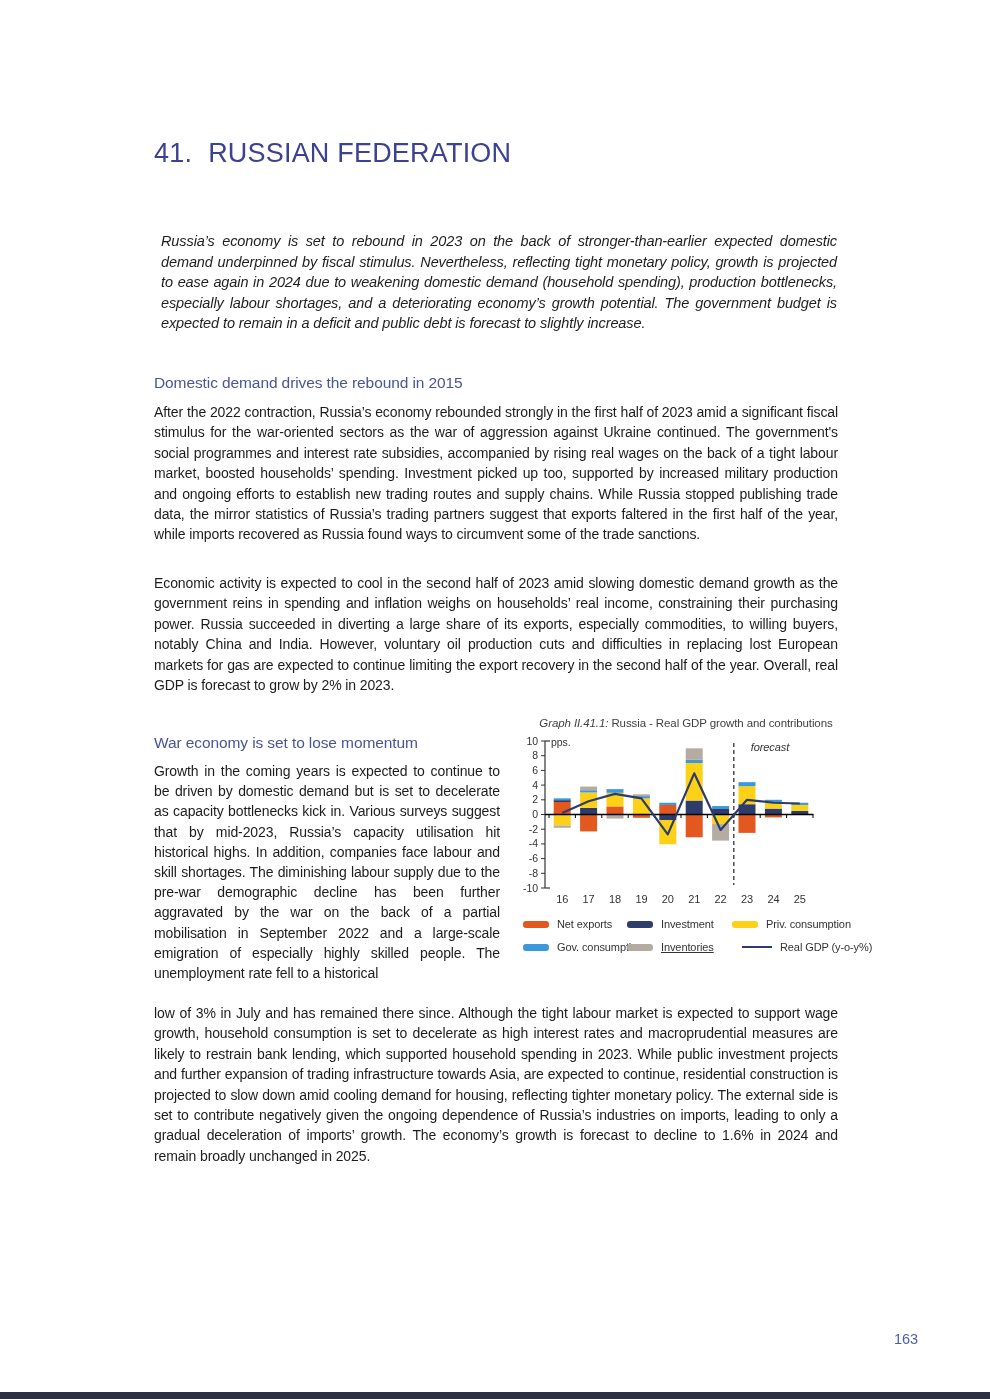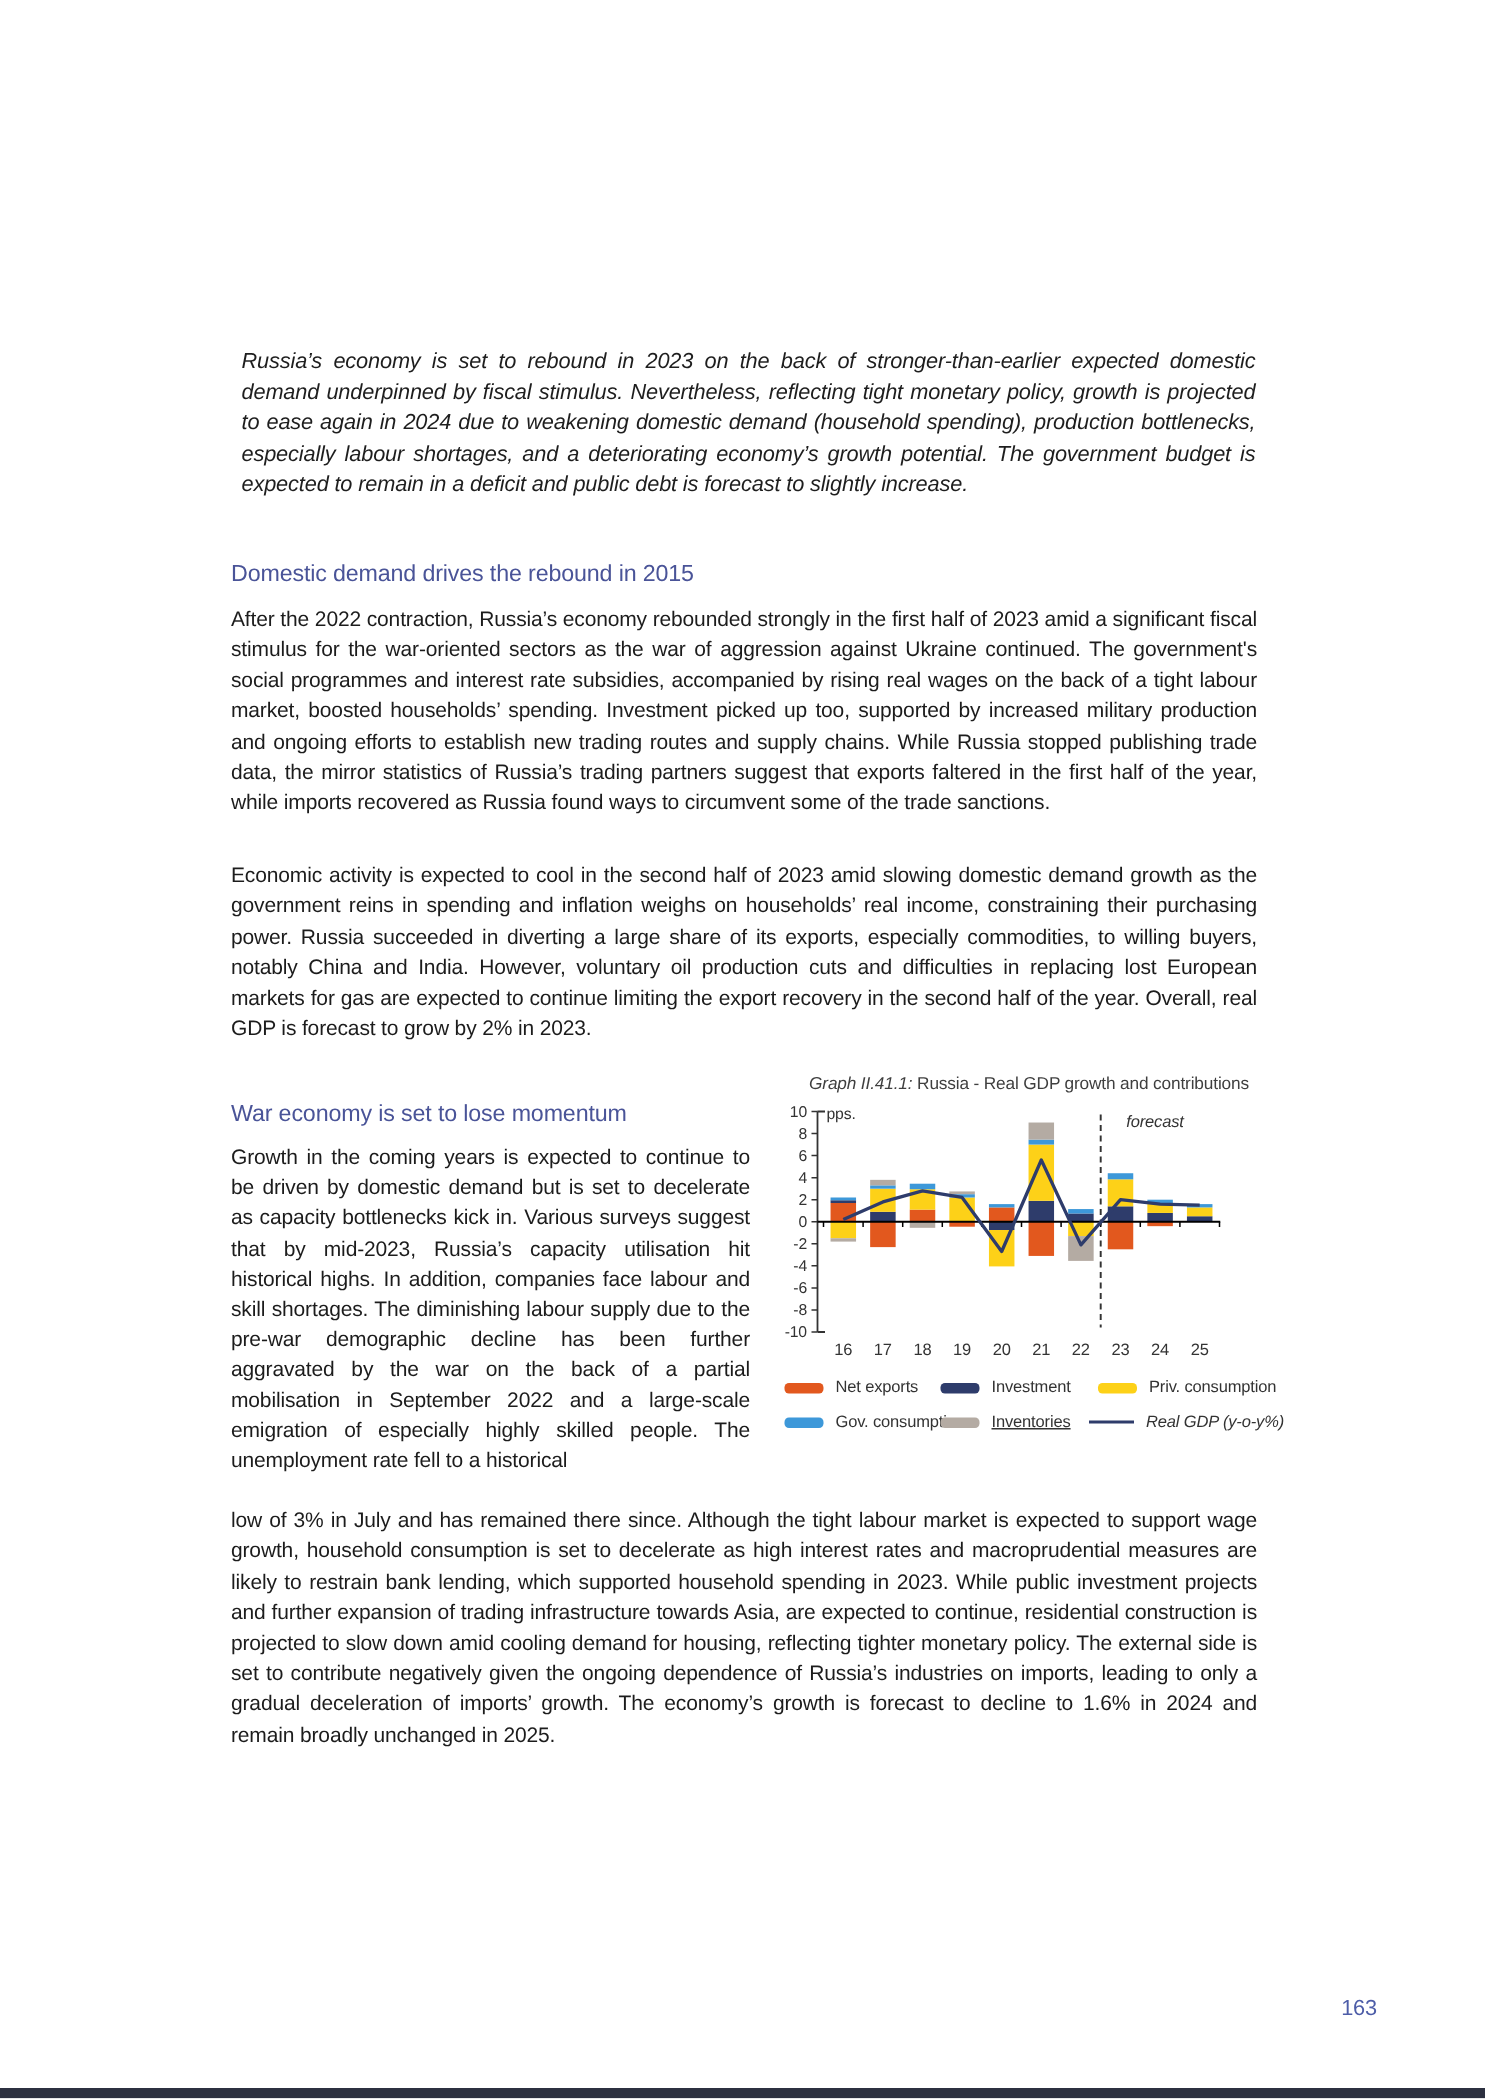--- a/index.html
+++ b/index.html
@@ -60,20 +60,23 @@
   .footer-bar{
     position:absolute;left:0;top:1392px;width:990px;height:7px;
     background:var(--footer-color);
   }
 </style>
 </head>
 <body>
 
 <div class="page">
 
+  <h1 class="doc-title">
+    <span class="num">41.</span><span>RUSSIAN FEDERATION</span>
+  </h1>
 
   <p class="intro">Russia’s economy is set to rebound in 2023 on the back of stronger-than-earlier expected domestic demand underpinned by fiscal stimulus. Nevertheless, reflecting tight monetary policy, growth is projected to ease again in 2024 due to weakening domestic demand (household spending), production bottlenecks, especially labour shortages, and a deteriorating economy’s growth potential. The government budget is expected to remain in a deficit and public debt is forecast to slightly increase.</p>
 
   <h2 class="sec-h" id="h-domestic">Domestic demand drives the rebound in 2015</h2>
   <p class="body-p" id="p1">After the 2022 contraction, Russia’s economy rebounded strongly in the first half of 2023 amid a significant fiscal stimulus for the war-oriented sectors as the war of aggression against Ukraine continued. The government's social programmes and interest rate subsidies, accompanied by rising real wages on the back of a tight labour market, boosted households’ spending. Investment picked up too, supported by increased military production and ongoing efforts to establish new trading routes and supply chains. While Russia stopped publishing trade data, the mirror statistics of Russia’s trading partners suggest that exports faltered in the first half of the year, while imports recovered as Russia found ways to circumvent some of the trade sanctions.</p>
   <p class="body-p" id="p2">Economic activity is expected to cool in the second half of 2023 amid slowing domestic demand growth as the government reins in spending and inflation weighs on households’ real income, constraining their purchasing power. Russia succeeded in diverting a large share of its exports, especially commodities, to willing buyers, notably China and India. However, voluntary oil production cuts and difficulties in replacing lost European markets for gas are expected to continue limiting the export recovery in the second half of the year. Overall, real GDP is forecast to grow by 2% in 2023.</p>
 
   <h2 class="sec-h" id="h-war">War economy is set to lose momentum</h2>
   <p class="body-p" id="p3">Growth in the coming years is expected to continue to be driven by domestic demand but is set to decelerate as capacity bottlenecks kick in. Various surveys suggest that by mid-2023, Russia’s capacity utilisation hit historical highs. In addition, companies face labour and skill shortages. The diminishing labour supply due to the pre-war demographic decline has been further aggravated by the war on the back of a partial mobilisation in September 2022 and a large-scale emigration of especially highly skilled people. The unemployment rate fell to a historical</p>
 
@@ -191,21 +194,21 @@
           <span>Priv. consumption</span>
         </div>
         <div class="legend-item" style="left: 10px; top: 25px;">
           <span class="legend-swatch" style="background: rgb(61, 152, 217);"></span>
           <span>Gov. consumption</span>
         </div>
         <div class="legend-item" style="left: 114px; top: 25px; text-decoration: underline;">
           <span class="legend-swatch" style="background: rgb(180, 171, 163);"></span>
           <span>Inventories</span>
         </div>
-        <div class="legend-item" style="left: 213px; top: 25px; font-style: italic;">
+        <div class="legend-item" style="left: 229px; top: 25px;">
           <span class="legend-line" style="border-top-color: rgb(46, 60, 107);"></span>
           <span>Real GDP (y-o-y%)</span>
         </div>
       </div>
   </figure>
 
   <p class="body-p" id="p3b">low of 3% in July and has remained there since. Although the tight labour market is expected to support wage growth, household consumption is set to decelerate as high interest rates and macroprudential measures are likely to restrain bank lending, which supported household spending in 2023. While public investment projects and further expansion of trading infrastructure towards Asia, are expected to continue, residential construction is projected to slow down amid cooling demand for housing, reflecting tighter monetary policy. The external side is set to contribute negatively given the ongoing dependence of Russia’s industries on imports, leading to only a gradual deceleration of imports’ growth. The economy’s growth is forecast to decline to 1.6% in 2024 and remain broadly unchanged in 2025.</p>
 
 
   <div class="page-num">163</div>

